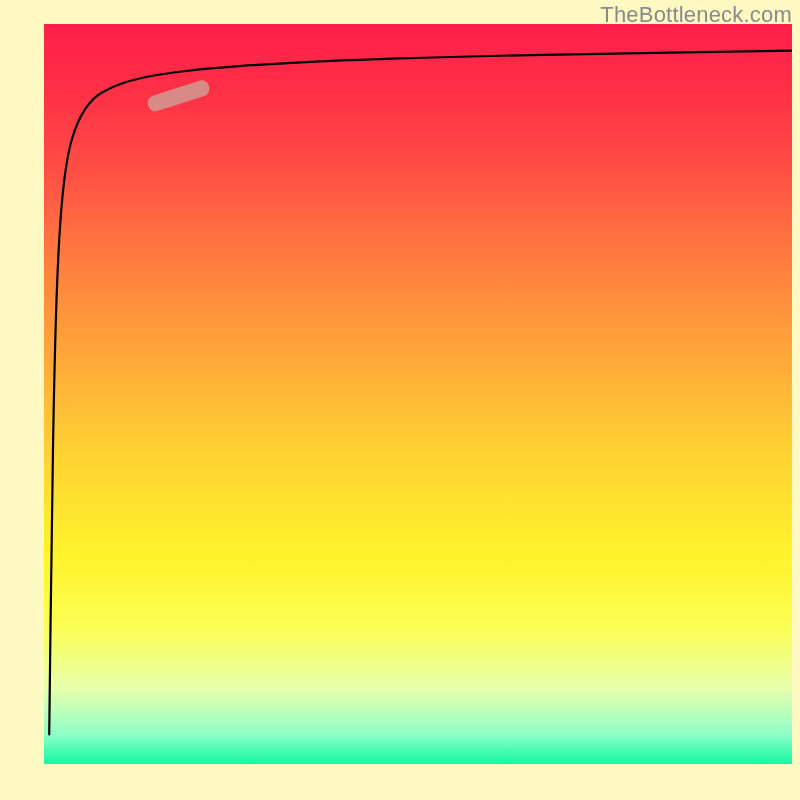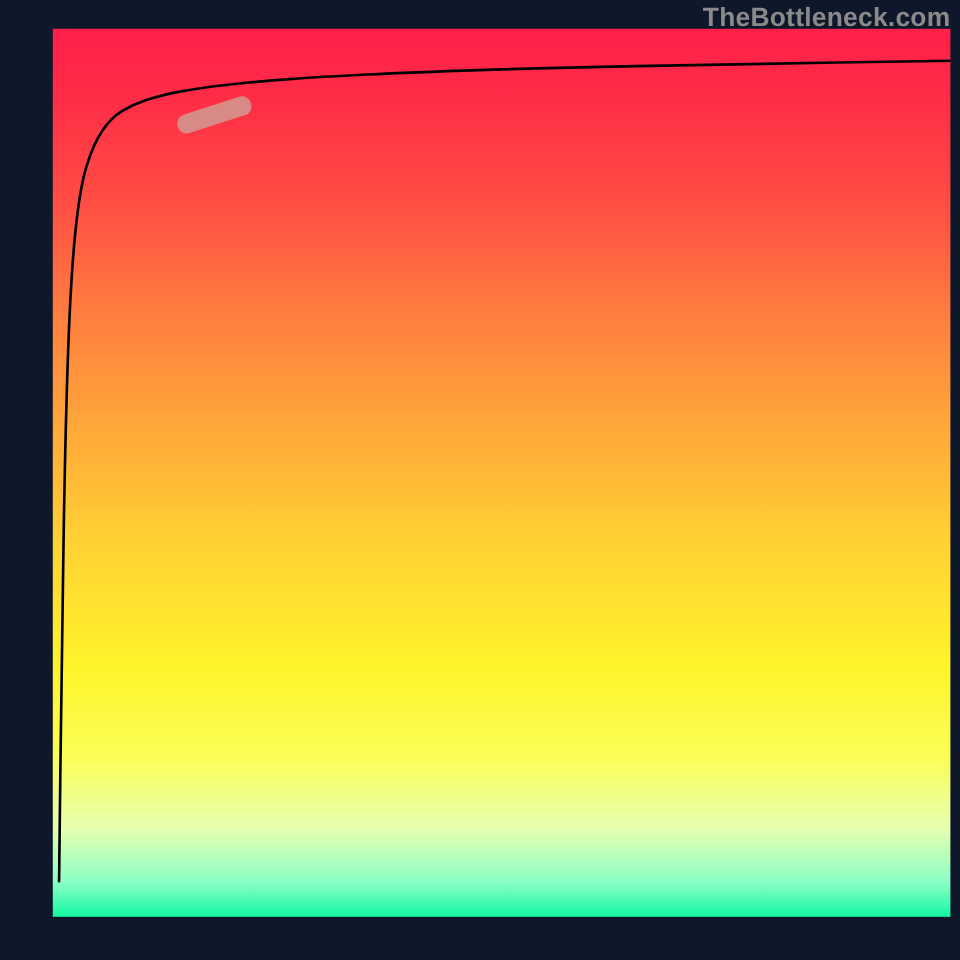--- a/index.html
+++ b/index.html
@@ -1,17 +1,17 @@
 <!DOCTYPE html>
 <html><head>
 <meta charset="utf-8">
 <style>
   * { margin: 0; padding: 0; box-sizing: border-box; }
   html, body { width: 800px; height: 800px; overflow: hidden; background: #fff; }
-  .container { position: relative; width: 800px; height: 800px; background: #0f172a; font-weight: bold; }
+  .container { position: relative; width: 800px; height: 800px; background: #fef9c3; }
   .watermark {
     position: absolute;
     top: 2px;
     right: 8px;
     font-family: Arial, Helvetica, sans-serif;
     font-size: 22px;
     color: #8a8a8a;
     letter-spacing: 0.2px;
   }
   .plot-area {

